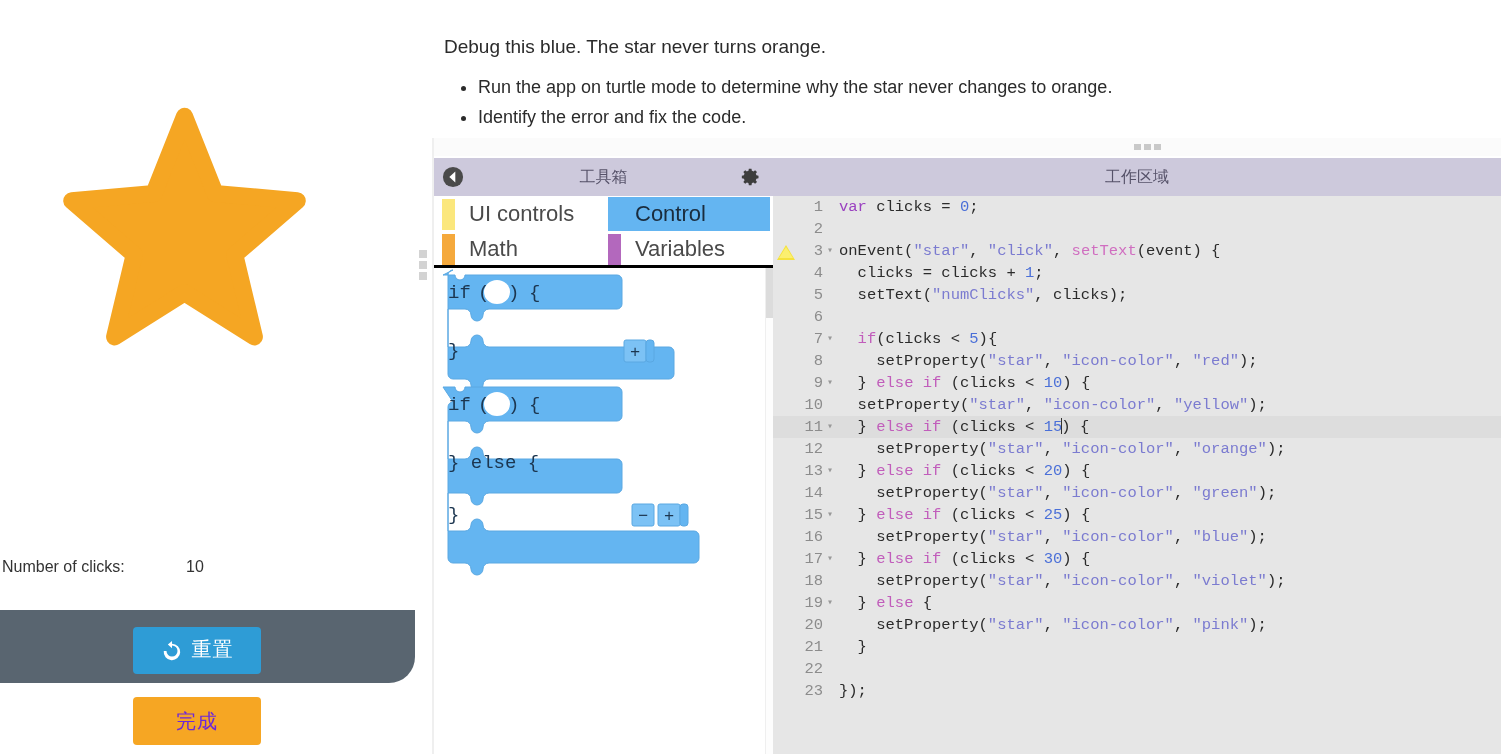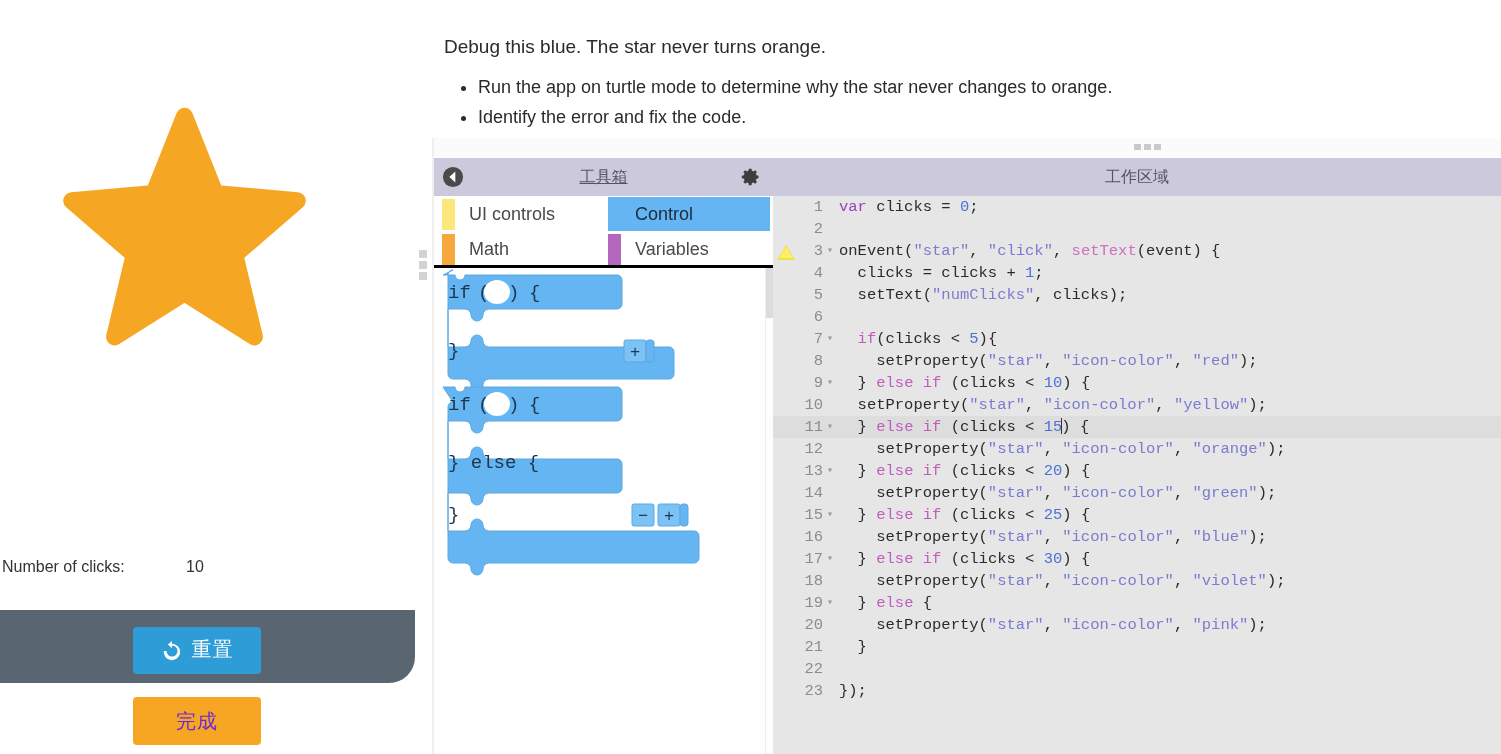--- a/index.html
+++ b/index.html
@@ -192,21 +192,20 @@
   }
   #toolbox-title {
     position: absolute;
     left: 0; top: 0;
     width: 339px;
     height: 30px;
     line-height: 38px;
     text-align: center;
     font-size: 16px;
     color: #565269;
-    text-decoration: underline;
   }
   #back-icon {
     position: absolute;
     left: 8px; top: 8px;
     width: 22px; height: 22px;
     cursor: pointer;
   }
   #gear-icon {
     position: absolute;
     right: 12px; top: 9px;
@@ -230,21 +229,21 @@
     align-items: center;
     cursor: pointer;
   }
   .cat .swatch {
     width: 13px;
     height: 31px;
     margin-right: 14px;
     flex: none;
   }
   .cat .catlabel {
-    font-size: 18px;
+    font-size: 22px;
     color: #4a4a4a;
   }
   .cat.selected {
     background: #64b5f1;
   }
   .cat.selected .catlabel { color: #1a2c3d; }
   #cat-0 { left: 8px; top: 1px; width: 166px; }
   #cat-1 { left: 8px; top: 36px; width: 166px; }
   #cat-2 { left: 174px; top: 1px; width: 162px; }
   #cat-3 { left: 174px; top: 36px; width: 162px; }

